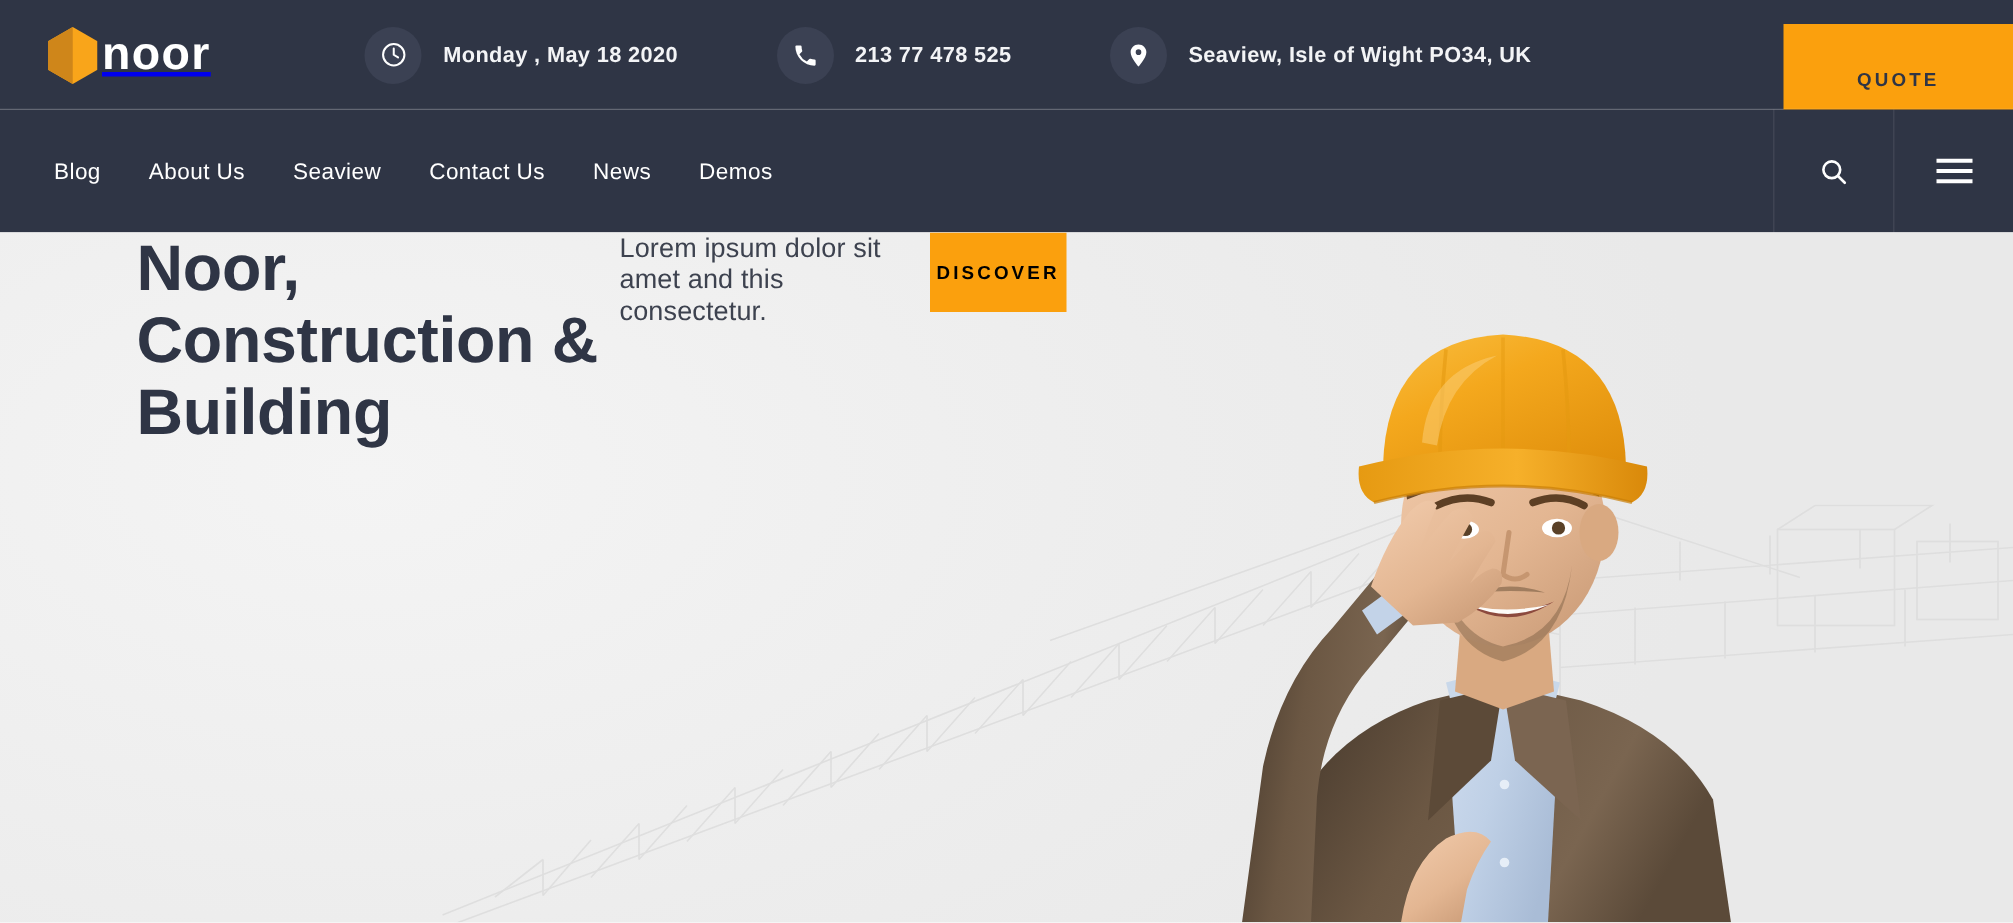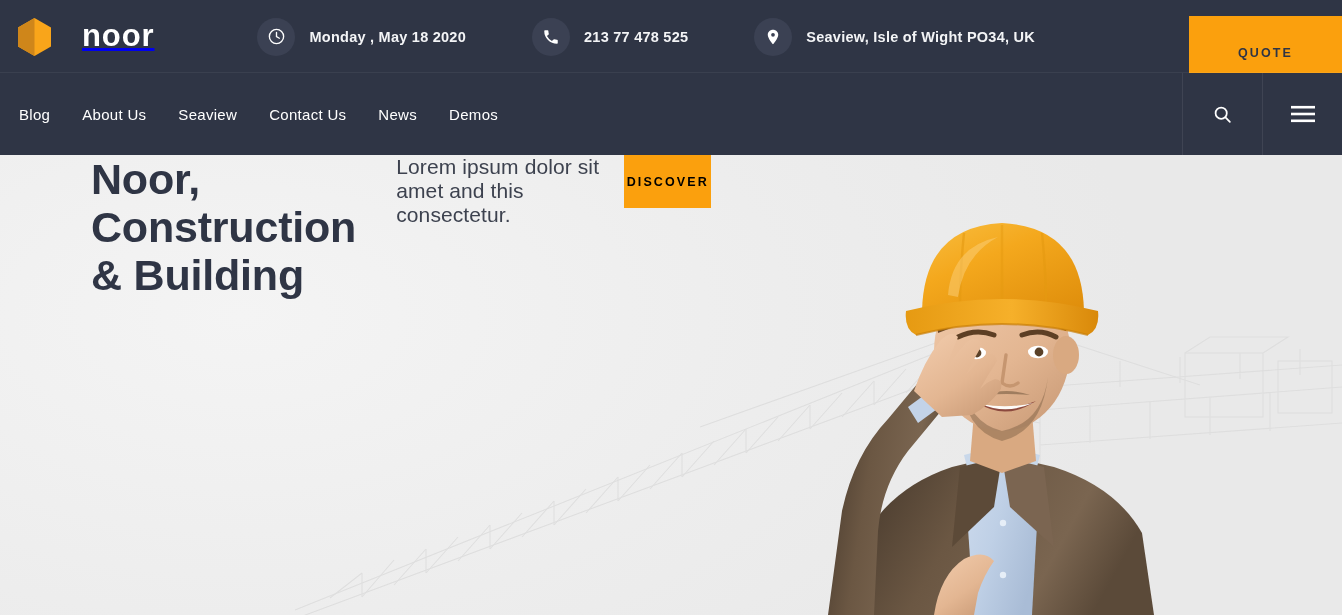--- a/index.html
+++ b/index.html
@@ -34,22 +34,22 @@
     position: absolute;
     left: 0; right: 0; bottom: 0;
     height: 1px;
     background: rgba(255,255,255,0.055);
   }
 
   .brand {
     display: flex;
     align-items: center;
     height: 100%;
-    padding-left: 18px;
-    gap: 31px;
+    padding-left: 32px;
+    gap: 3px;
     flex: 0 0 auto;
   }
   .brand-mark {
     width: 33px; height: 38px;
     flex: 0 0 auto;
     display: block;
   }
   .brand-name {
     color: #ffffff;
     font-size: 31px;
@@ -115,21 +115,21 @@
     position: relative;
     height: 82px;
     background: #2f3545;
     display: flex;
     align-items: center;
   }
   .nav-links {
     display: flex;
     align-items: center;
     height: 100%;
-    padding-left: 19px;
+    padding-left: 36px;
     list-style: none;
   }
   .nav-links li { height: 100%; display: flex; align-items: center; }
   .nav-link {
     color: #ffffff;
     font-size: 15px;
     font-weight: 500;
     letter-spacing: 0.3px;
     text-decoration: none;
     padding: 0 28px;
@@ -198,21 +198,21 @@
   .hero-title {
     color: #2f3545;
     font-size: 43px;
     font-weight: 700;
     letter-spacing: -0.2px;
     line-height: 1.12;
     margin-bottom: 33px;
   }
   .hero-sub {
     color: #3d424f;
-    font-size: 21px;
+    font-size: 18px;
     font-weight: 400;
     letter-spacing: 0.1px;
     margin-bottom: 48px;
   }
   .hero-cta {
     width: 173px;
     height: 53px;
     background: #fba00d;
     border: none;
     color: #000000;

